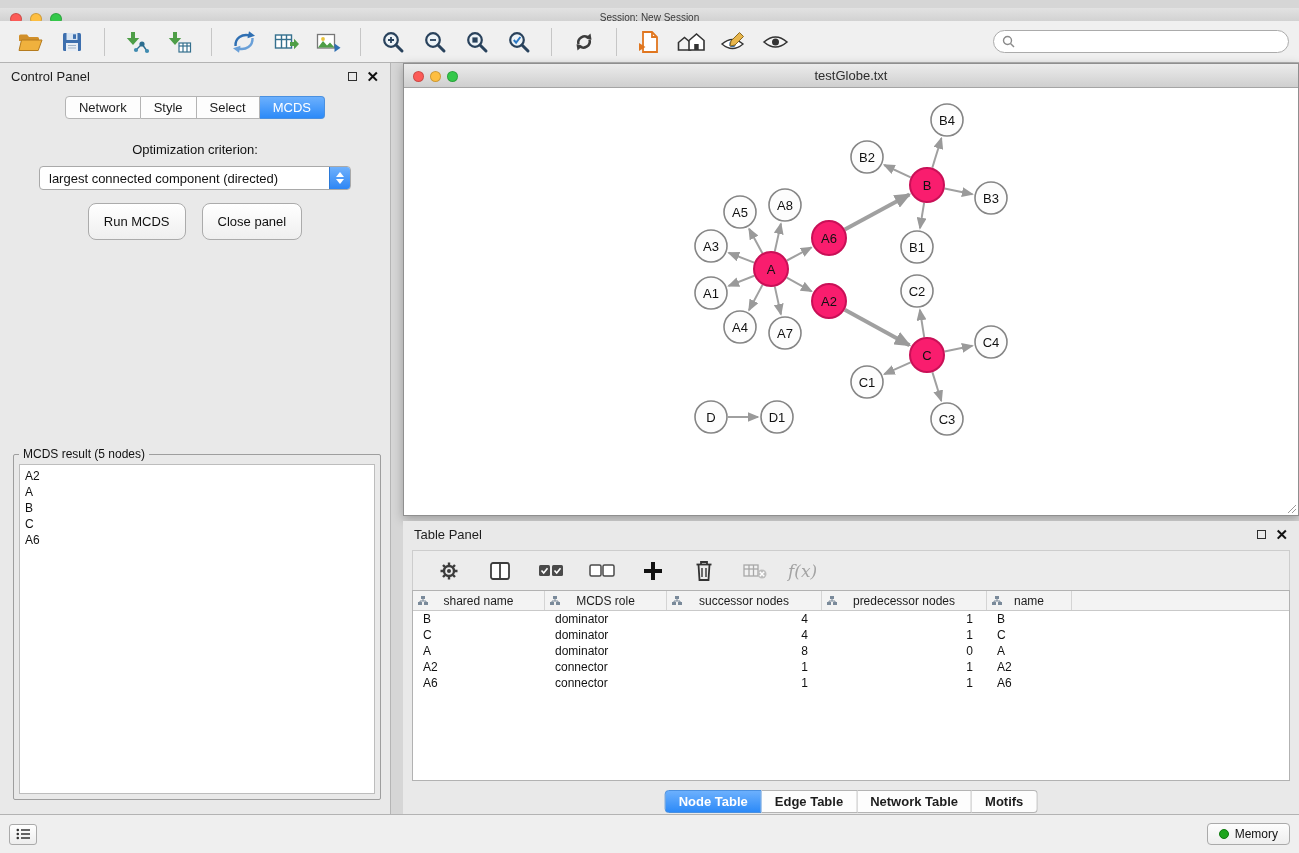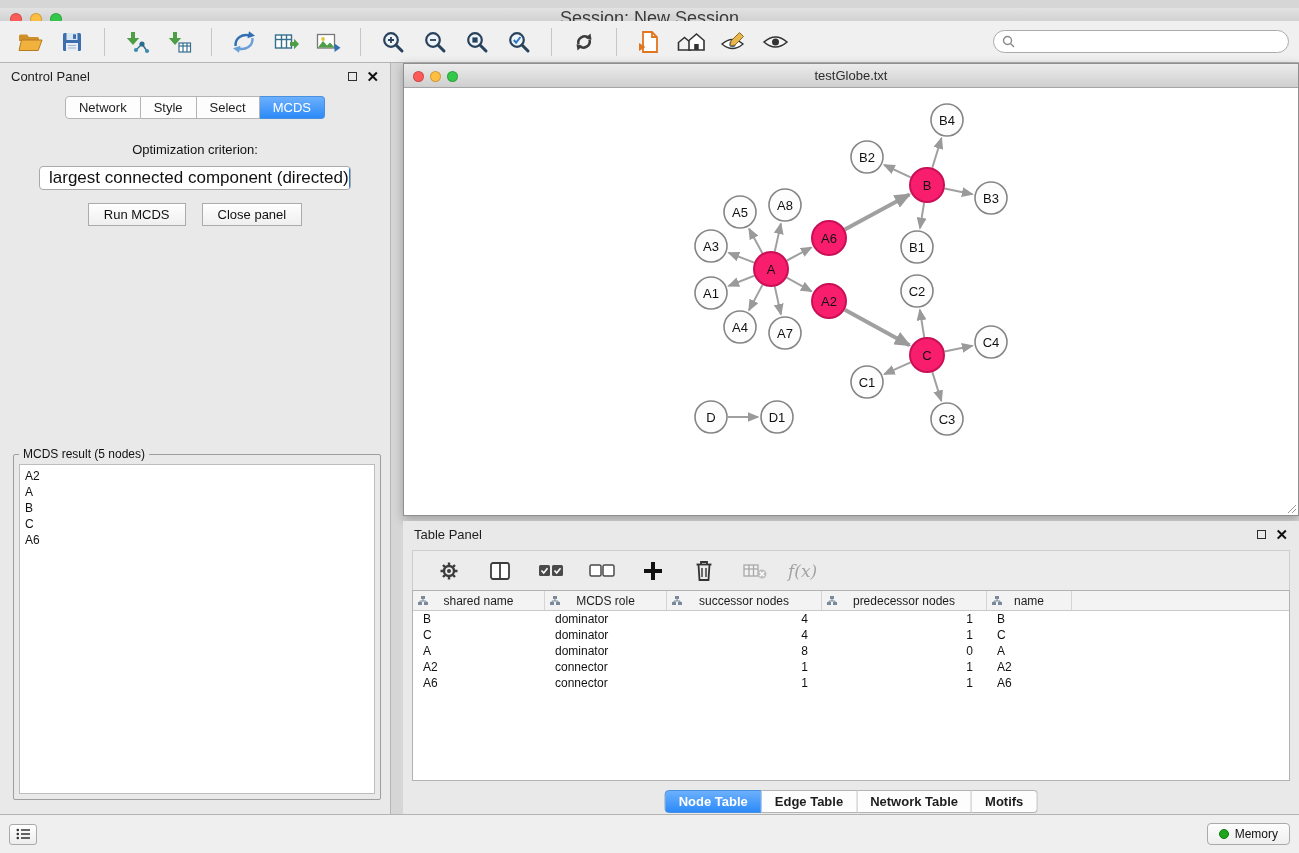--- a/index.html
+++ b/index.html
@@ -7,21 +7,21 @@
   body {
     font-family: "Liberation Sans", sans-serif;
     background:#d6d6d6; position:relative; overflow:hidden;
     -webkit-font-smoothing: antialiased;
   }
   
   .titlebar {
     position:absolute; top:8px; left:0; right:0; height:21px;
     background:linear-gradient(#e2e2e2,#c9c9c9);
     border-bottom:1px solid #a9a9a9;
-    text-align:center; font-size:18px; color:#3a3a3a; line-height:20px;
+    text-align:center; font-size:10px; color:#3a3a3a; line-height:20px;
   }
   .lights { position:absolute; left:10px; top:5px; display:flex; gap:8px; }
   .light { width:12px; height:12px; border-radius:50%; border:1px solid rgba(0,0,0,.18); }
   .l-red{ background:#fc5b57; } .l-yellow{ background:#fdbe41; } .l-green{ background:#34c84a; }
 
   
   .toolbar {
     position:absolute; top:21px; left:0; right:0; height:42px;
     background:#f0f0f0; border-bottom:1px solid #b3b3b3;
     display:flex; align-items:center; padding:0 10px 0 12px; gap:6px;
@@ -52,32 +52,32 @@
   }
   .seg:first-child { border-left-width:1px; border-radius:4px 0 0 4px; }
   .seg:last-child { border-radius:0 4px 4px 0; }
   .seg-active { background:linear-gradient(#6cb0fd,#2c8af8); border-color:#4a90e0; color:#fff; }
 
   .opt-label { margin-top:23px; text-align:center; font-size:13px; color:#111; }
   .dropdown {
     margin:9px auto 0; width:312px; height:24px; background:#fff;
     border:1px solid #a9a9a9; border-radius:4px; display:flex; align-items:center; overflow:hidden;
   }
-  .dropdown .dd-text { flex:1; font-size:17px; padding-left:9px; color:#111; white-space:nowrap; }
+  .dropdown .dd-text { flex:1; font-size:13px; padding-left:9px; color:#111; white-space:nowrap; }
   .dd-stepper {
     width:21px; height:100%; background:linear-gradient(#70b1fc,#2d86f5);
     border-left:1px solid #2a79d8; display:flex; flex-direction:column; align-items:center; justify-content:center; gap:2px;
   }
   .tri-up { width:0; height:0; border-left:4px solid transparent; border-right:4px solid transparent; border-bottom:5px solid #fff; }
   .tri-down { width:0; height:0; border-left:4px solid transparent; border-right:4px solid transparent; border-top:5px solid #fff; }
 
   .btn-row { display:flex; justify-content:center; gap:16px; margin-top:13px; }
   .btn {
     font-family:"Liberation Sans",sans-serif; font-size:13px; color:#111;
-    padding:3px 15px; border:1px solid #ababab; border-radius:0;
+    padding:10px 15px; border:1px solid #ababab; border-radius:8px;
     background:linear-gradient(#ffffff,#efefef);
   }
 
   .groupbox {
     position:absolute; left:13px; right:9px; top:391px; bottom:20px;
     border:1px solid #9e9e9e; border-radius:2px;
   }
   .groupbox-legend {
     position:absolute; top:-8px; left:5px; background:#e9e9e9; padding:0 4px;
     font-size:12px; color:#111;

